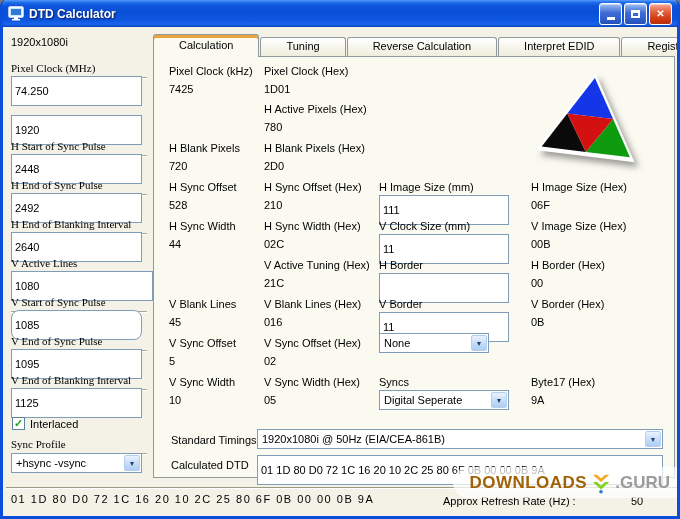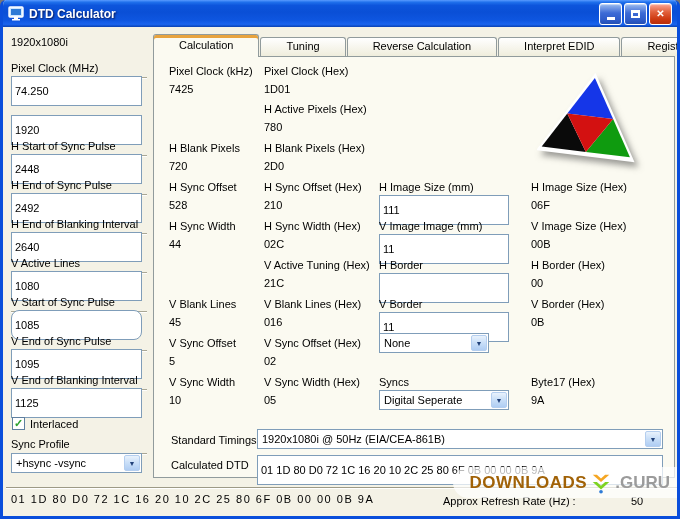--- a/index.html
+++ b/index.html
@@ -25,21 +25,21 @@
   .cap-btn{width:21px;height:20px;border:1px solid #fff;border-radius:3px;margin-left:2px;
     display:flex;align-items:center;justify-content:center;color:#fff;font-size:10px;font-weight:bold;
     background:linear-gradient(#9CBCF0,#3D6BD6 45%,#2E5BC8 80%,#244FB4);
     box-shadow:inset 0 1px 1px rgba(255,255,255,.5);}
   .cap-btn.close{background:linear-gradient(#FCA695,#E1603C 40%,#CE3A12 75%,#B82E0A);}
   .min-glyph{display:block;width:8px;height:3px;background:#fff;margin-top:9px;}
   .max-glyph{display:block;width:9px;height:8px;border:2px solid #fff;border-top-width:3px;box-sizing:border-box;}
   
   .content{position:absolute;left:3px;top:27px;width:674px;height:489px;background:#F4F2E6;}
   .side-label{position:absolute;left:5px;width:136px;height:15px;white-space:nowrap;
-    border-bottom:1px solid #A9A795;box-shadow:0 1px 0 rgba(255,255,255,.9);}
+    border-bottom:1px solid #A9A795;box-shadow:0 1px 0 rgba(255,255,255,.9);font-family:Liberation Serif, serif;}
   .xp-input{position:absolute;height:18px;box-sizing:border-box;border:1px solid #7F9DB9;background:#fff;
     font-family:"Liberation Sans",sans-serif;font-size:11px;padding:14px 3px;color:#000;}
   .xp-select{position:absolute;height:20px;box-sizing:border-box;border:1px solid #7F9DB9;background:#fff;
     display:flex;align-items:center;padding:0 18px 0 4px;white-space:nowrap;overflow:hidden;cursor:default;}
   .sel-btn{position:absolute;right:1px;top:1px;bottom:1px;width:16px;border-radius:2px;
     background:linear-gradient(#E9F2FC,#CBE0F8 45%,#AFCDF3);border:1px solid #B4CEEF;box-sizing:border-box;
     display:flex;align-items:center;justify-content:center;color:#21417A;font-size:7px;}
   .checkrow{position:absolute;display:flex;align-items:center;}
   .xp-check{width:13px;height:13px;background:#fff;border:1px solid #5F7F9F;box-sizing:border-box;
     display:flex;align-items:center;justify-content:center;color:#2DA12D;font-size:11px;font-weight:bold;margin-right:5px;line-height:1;}
@@ -104,21 +104,21 @@
     <div class="side-label" style="top:113px"><span>H Start of Sync Pulse</span></div>
     <input class="xp-input" style="left: 5px; top: 127px; width: 131px;" value="2448">
 
     <div class="side-label" style="top:152px"><span>H End of Sync Pulse</span></div>
     <input class="xp-input" style="left: 5px; top: 166px; width: 131px;" value="2492">
 
     <div class="side-label" style="top:191px"><span>H End of Blanking Interval</span></div>
     <input class="xp-input" style="left: 5px; top: 205px; width: 131px;" value="2640">
 
     <div class="side-label" style="top:230px"><span>V Active Lines</span></div>
-    <input class="xp-input" style="left: 5px; top: 244px; width: 131px;" value="1080">
+    <input class="xp-input" style="left: 5px; top: 244px; width: 142px;" value="1080">
 
     <div class="side-label" style="top:269px"><span>V Start of Sync Pulse</span></div>
     <input class="xp-input" style="left: 5px; top: 283px; width: 131px; border-radius: 8px;" value="1085">
 
     <div class="side-label" style="top:308px"><span>V End of Sync Pulse</span></div>
     <input class="xp-input" style="left: 5px; top: 322px; width: 131px;" value="1095">
 
     <div class="side-label" style="top:347px"><span>V End of Blanking Interval</span></div>
     <input class="xp-input" style="left: 5px; top: 361px; width: 131px;" value="1125">
 
@@ -183,21 +183,21 @@
       <span class="cv" style="left:110px;top:220px">21C</span>
       <span class="cl" style="left:110px;top:241px">V Blank Lines (Hex)</span>
       <span class="cv" style="left:110px;top:259px">016</span>
       <span class="cl" style="left:110px;top:280px">V Sync Offset (Hex)</span>
       <span class="cv" style="left:110px;top:298px">02</span>
       <span class="cl" style="left:110px;top:319px">V Sync Width (Hex)</span>
       <span class="cv" style="left:110px;top:337px">05</span>
 
       <span class="cl" style="left:225px;top:124px">H Image Size (mm)</span>
       <input class="xp-input" style="left: 225px; top: 138px; width: 130px;" value="111">
-      <span class="cl" style="left:225px;top:163px">V Image Image (mm)</span>
+      <span class="cl" style="left:225px;top:163px">V Clock Size (mm)</span>
       <input class="xp-input" style="left: 225px; top: 177px; width: 130px;" value="11">
       <span class="cl" style="left:225px;top:202px">H Border</span>
       <input class="xp-input" style="left: 225px; top: 216px; width: 130px;" value="">
       <span class="cl" style="left:225px;top:241px">V Border</span>
       <input class="xp-input" style="left: 225px; top: 255px; width: 130px;" value="11">
       <span class="cl" style="left:225px;top:280px">Stereo</span>
       <div class="xp-select" style="left:225px;top:276px;width:110px">
         <span>None</span>
         <span class="sel-btn">▼</span>
       </div>

